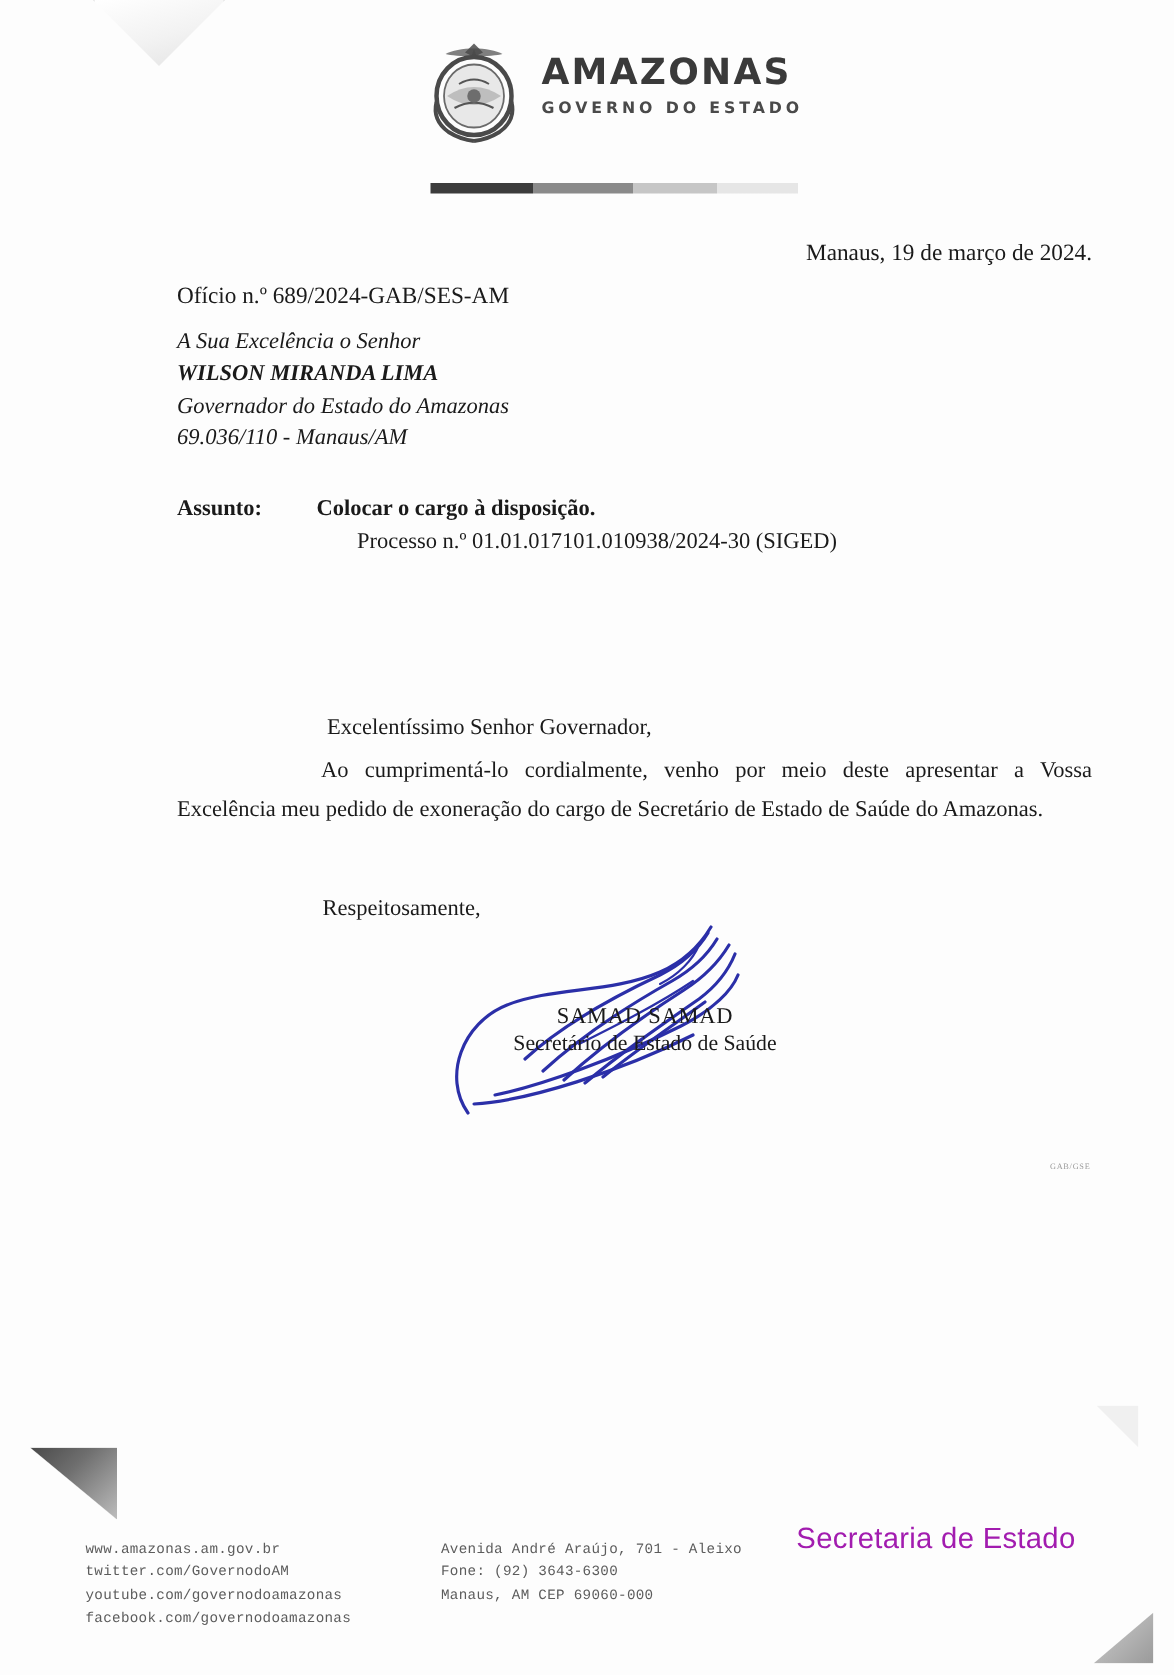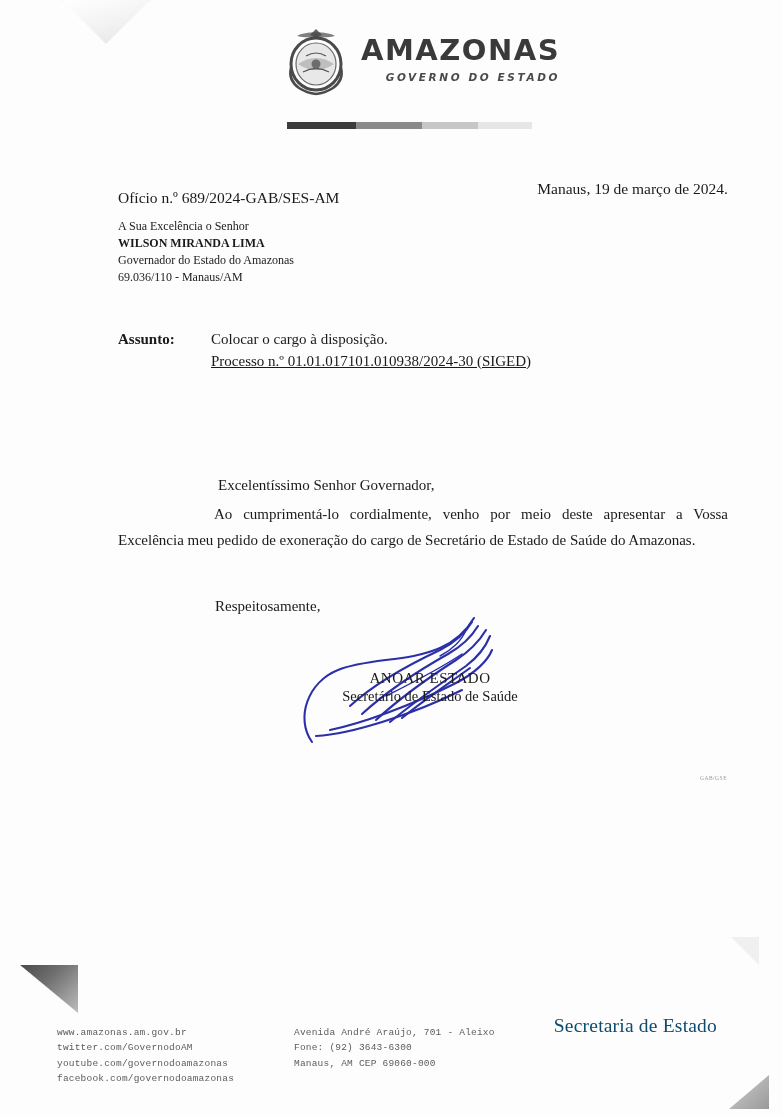--- a/index.html
+++ b/index.html
@@ -53,34 +53,33 @@
     width: 66px;
     height: 70px;
     position: relative;
   }
   .brand-text {
     padding-top: 10px;
   }
   .brand-title {
     font-family: "DejaVu Sans", sans-serif;
     font-weight: 700;
-    font-size: 29px;
+    font-size: 24px;
     letter-spacing: 1.5px;
     color: #3a3a3a;
     line-height: 1;
   }
   .brand-sub {
     font-family: "DejaVu Sans", sans-serif;
     font-weight: 700;
     font-size: 10.5px;
     letter-spacing: 2.6px;
     color: #4a4a4a;
     margin-top: 6px;
     text-align: right;
-    font-style: italic;
   }
   .rule-bar {
     position: absolute;
     left: 287px;
     top: 122px;
     width: 245px;
     height: 7px;
     background: linear-gradient(to right,
       #3c3c3c 0%, #3c3c3c 28%,
       #8a8a8a 28%, #8a8a8a 55%,
@@ -97,55 +96,55 @@
   .oficio {
     position: absolute;
     left: 118px;
     top: 10px;
     font-size: 15.5px;
     margin-top: 39px;
   }
   .city-date {
     position: absolute;
     right: 55px;
-    top: 40px;
+    top: 20px;
     font-size: 15.5px;
     margin-left: 46px;
   }
   .addressee {
     position: absolute;
     left: 118px;
     top: 78px;
-    font-size: 12px;
+    font-size: 15px;
     line-height: 1.42;
+    font-style: italic;
   }
   .addressee .name {
     font-weight: bold;
   }
   .subject-block {
     position: absolute;
     left: 118px;
     top: 189px;
     font-size: 15px;
     line-height: 1.45;
   }
   .subject-row {
     display: flex;
   }
   .subject-label {
     font-weight: bold;
     width: 93px;
     flex: 0 0 93px;
   }
   .subject-value {
-    font-weight: normal;
+    font-weight: bold;
   }
   .process-row {
-    margin-left: 93px;
-    text-decoration: underline;
+    margin-left: 120px;
   }
   .greeting {
     position: absolute;
     left: 218px;
     top: 302px;
     font-size: 15px;
     margin-top: 35px;
   }
   .paragraph {
     position: absolute;
@@ -256,22 +255,22 @@
     line-height: 1.62;
     letter-spacing: 0.2px;
   }
   .footer-web { left: 57px; top: 98px; }
   .footer-addr { left: 294px; top: 98px; }
   .footer-brand {
     position: absolute;
     right: 66px;
     top: 88px;
     text-align: right;
-    font-family: Liberation Serif, serif;
-    color: #0c4a6e;
+    font-family: Liberation Sans, sans-serif;
+    color: #a21caf;
   }
   .fb-line1 {
     font-size: 19.5px;
     letter-spacing: 0.2px;
   }
   .fb-line2 {
     font-size: 25px;
     font-weight: 600;
     margin-top: 1px;
     letter-spacing: 0.2px;
@@ -349,21 +348,21 @@
           <path d="M100 112 C124 92, 150 74, 176 56 C188 47, 196 36, 200 26"></path>
           <path d="M112 108 C134 90, 158 74, 180 58"></path>
           <path d="M40 120 C70 114, 120 96, 164 74 C186 63, 198 50, 202 40"></path>
           <path d="M26 126 C62 124, 124 104, 172 80"></path>
           <path d="M96 86 C120 74, 148 60, 172 44" stroke-width="1.5"></path>
           <path d="M150 46 C162 40, 172 30, 176 20" stroke-width="1.4"></path>
         </g>
       </svg>
     </div>
 
-    <div class="sig-name">ANOAR ESTADO</div>
+    <div class="sig-name">SAMAD SAMAD</div>
     <div class="sig-role">Secretário de Estado de Saúde</div>
 
     <div class="gab-mark">GAB/GSE</div>
   </div>
 
   <div class="footer">
     <div class="footer-fold-left"></div>
     <div class="footer-faint"></div>
     <div class="footer-fold-right"></div>
 

